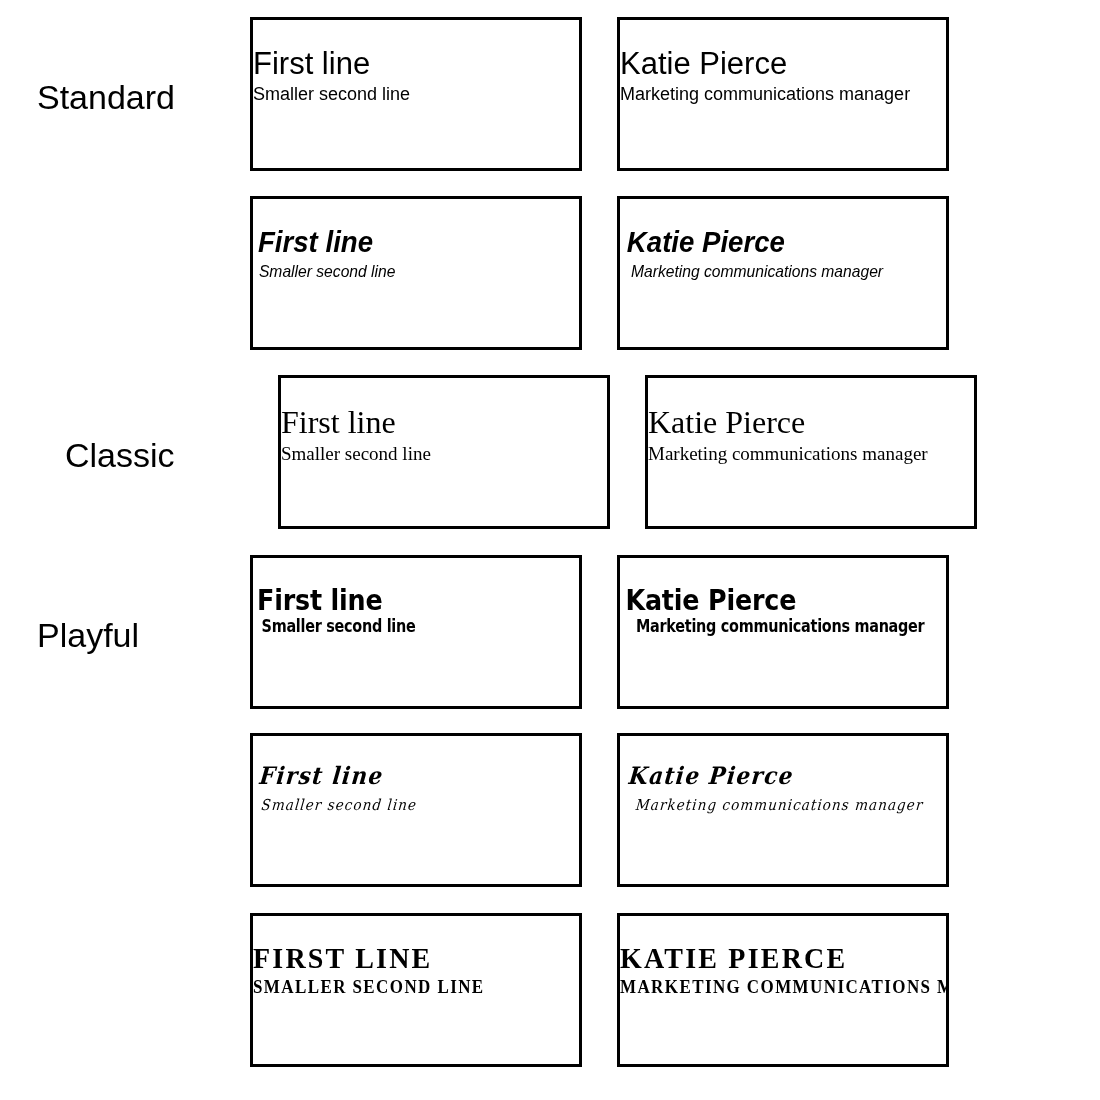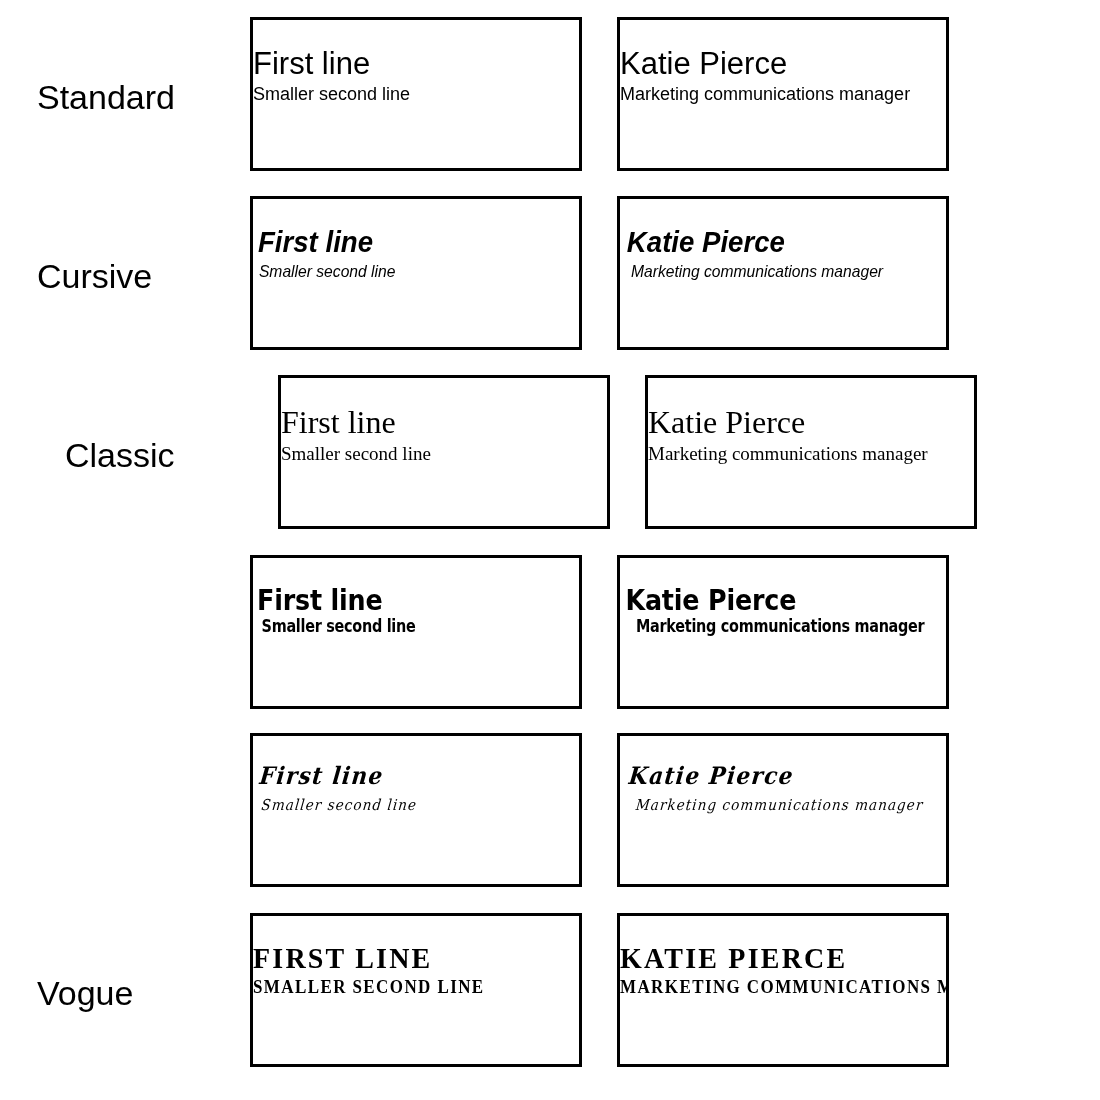--- a/index.html
+++ b/index.html
@@ -171,21 +171,20 @@
       <div class="card-line1">First line</div>
       <div class="card-line2">Smaller second line</div>
     </div>
     <div class="card col2">
       <div class="card-line1">Katie Pierce</div>
       <div class="card-line2">Marketing communications manager</div>
     </div>
   </div>
 
   <div class="style-row st-cursive" style="top:196px;">
-    <div class="row-label">Cursive</div>
     <div class="card col1">
       <div class="card-line1">First line</div>
       <div class="card-line2">Smaller second line</div>
     </div>
     <div class="card col2">
       <div class="card-line1">Katie Pierce</div>
       <div class="card-line2">Marketing communications manager</div>
     </div>
   </div>
 
@@ -195,20 +194,21 @@
       <div class="card-line1">First line</div>
       <div class="card-line2">Smaller second line</div>
     </div>
     <div class="card col2">
       <div class="card-line1">Katie Pierce</div>
       <div class="card-line2">Marketing communications manager</div>
     </div>
   </div>
 
   <div class="style-row st-playful" style="top:555px;">
+    <div class="row-label">Playful</div>
     <div class="card col1">
       <div class="card-line1">First line</div>
       <div class="card-line2">Smaller second line</div>
     </div>
     <div class="card col2">
       <div class="card-line1">Katie Pierce</div>
       <div class="card-line2">Marketing communications manager</div>
     </div>
   </div>
 
@@ -217,21 +217,20 @@
       <div class="card-line1">First line</div>
       <div class="card-line2">Smaller second line</div>
     </div>
     <div class="card col2">
       <div class="card-line1">Katie Pierce</div>
       <div class="card-line2">Marketing communications manager</div>
     </div>
   </div>
 
   <div class="style-row st-vogue" style="top:913px;">
-    <div class="row-label">Vogue</div>
     <div class="card col1">
       <div class="card-line1">FIRST LINE</div>
       <div class="card-line2">SMALLER SECOND LINE</div>
     </div>
     <div class="card col2">
       <div class="card-line1">KATIE PIERCE</div>
       <div class="card-line2">MARKETING COMMUNICATIONS MANAGER</div>
     </div>
   </div>
 

